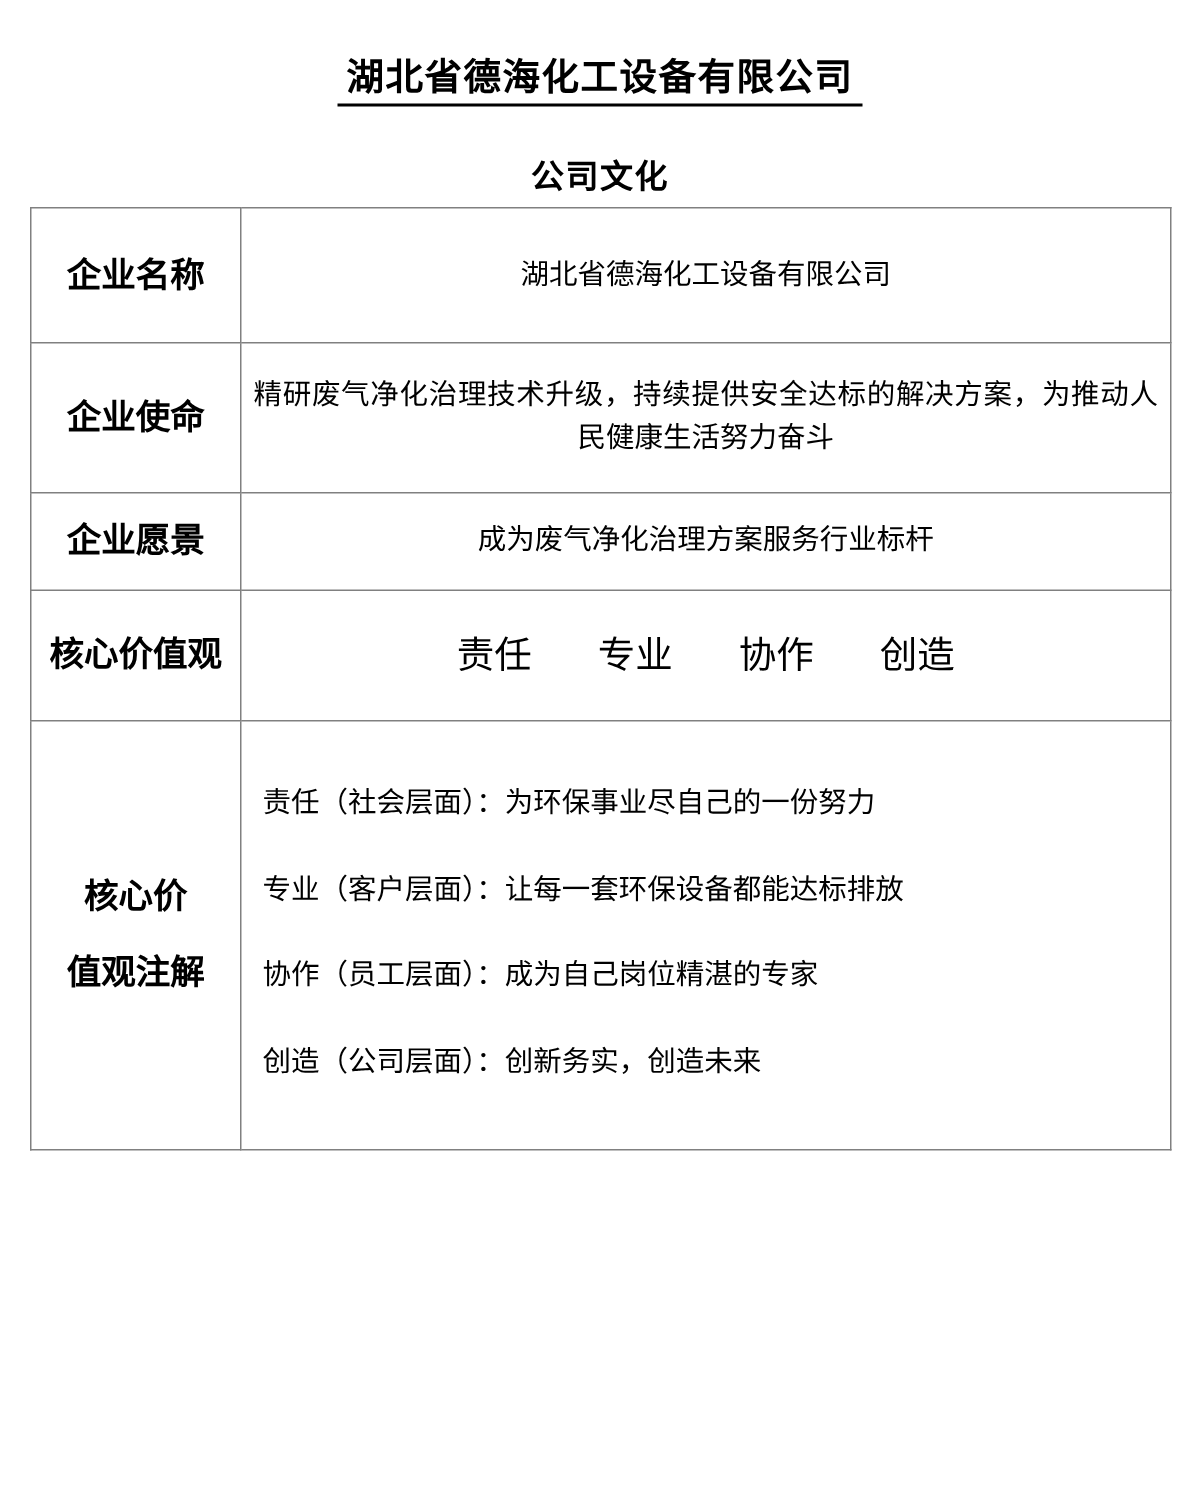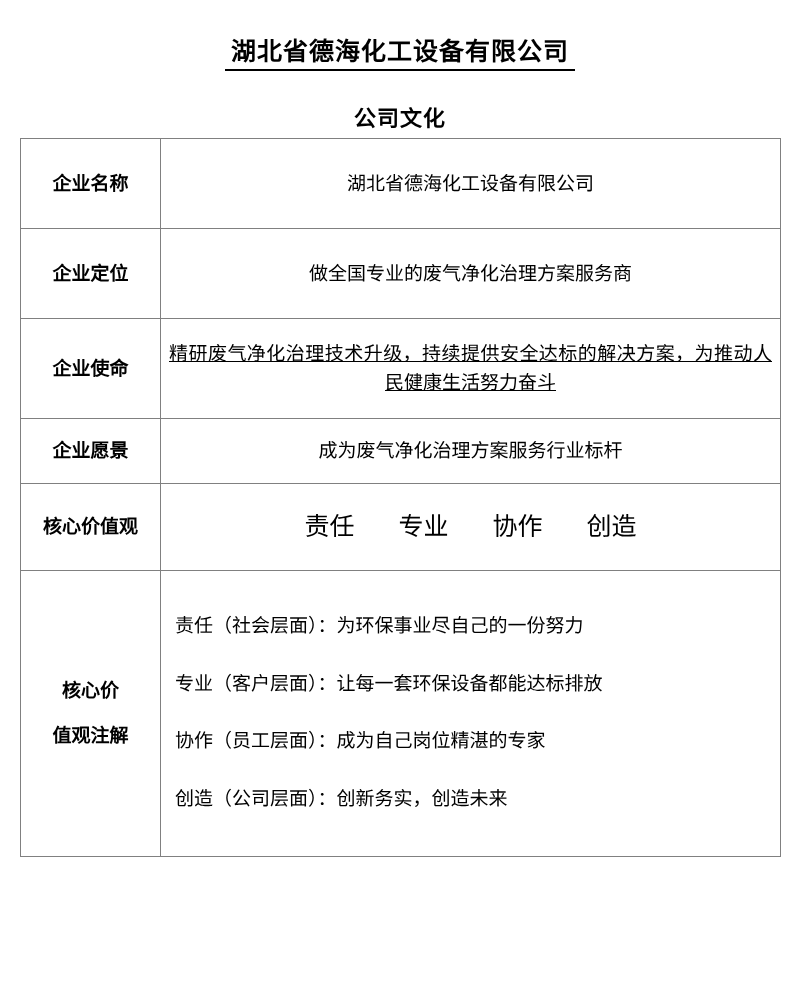--- a/index.html
+++ b/index.html
@@ -62,40 +62,39 @@
     border: 1.5px solid #808080;
     padding: 0;
     vertical-align: middle;
   }
 
   .col-label { width: 140px; }
   .col-value { width: 620px; }
 
   .label-cell {
     text-align: center;
-    font-size: 19px;
+    font-size: 23px;
     font-weight: 700;
     line-height: 1.35;
     padding: 4px 2px;
   }
   .label-cell .lbl-line { display: block; }
   .label-cell.stacked .lbl-line + .lbl-line { margin-top: 20px; }
 
   .value-cell {
     font-size: 19px;
     line-height: 1.55;
     padding: 6px 10px;
     text-align: center;
   }
   .value-cell.justify {
     text-align: justify;
     text-align-last: center;
     text-justify: inter-character;
     padding: 20px 8px;
-    text-decoration: underline;
   }
   .value-cell.left {
     text-align: left;
     padding-left: 12px;
   }
 
   
   .r-name  { height: 90px; }
   .r-pos   { height: 90px; }
   .r-miss  { height: 90px; }
@@ -143,24 +142,20 @@
       <col class="col-label">
       <col class="col-value">
     </colgroup>
     <tbody>
 
       <tr class="r-name">
         <td class="label-cell">企业名称</td>
         <td class="value-cell">湖北省德海化工设备有限公司</td>
       </tr>
 
-      <tr class="r-pos">
-        <td class="label-cell">企业定位</td>
-        <td class="value-cell">做全国专业的废气净化治理方案服务商</td>
-      </tr>
 
       <tr class="r-miss">
         <td class="label-cell">企业使命</td>
         <td class="value-cell justify">精研废气净化治理技术升级，持续提供安全达标的解决方案，为推动人民健康生活努力奋斗</td>
       </tr>
 
 
       <tr class="r-vis">
         <td class="label-cell">企业愿景</td>
         <td class="value-cell">成为废气净化治理方案服务行业标杆</td>

